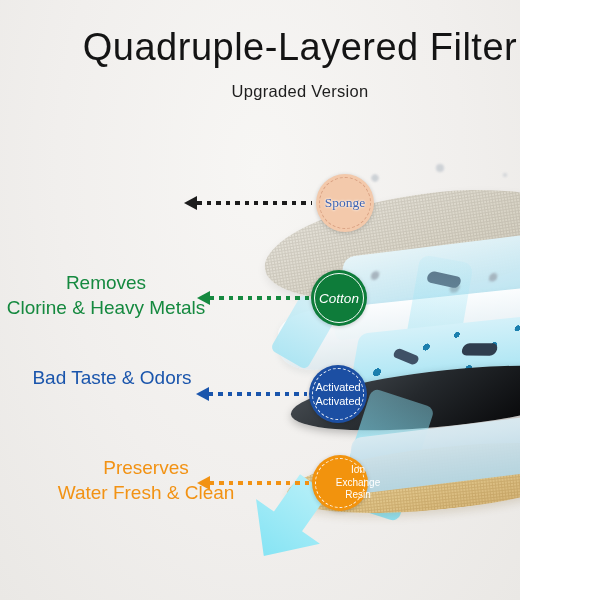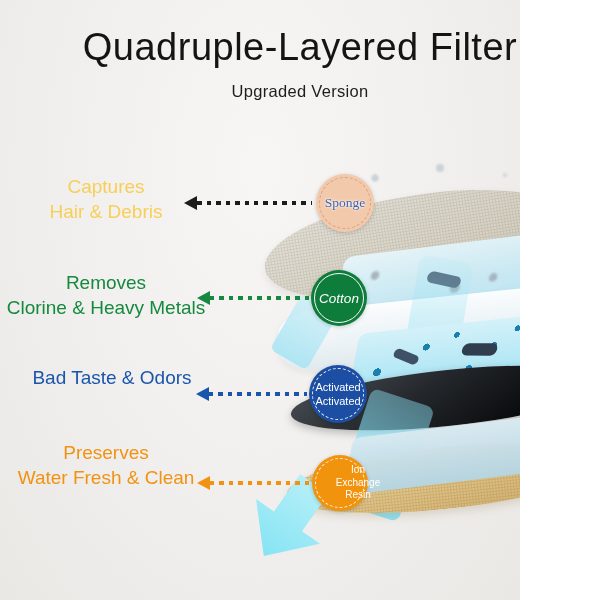--- a/index.html
+++ b/index.html
@@ -11,21 +11,21 @@
   
   .header{position:absolute;top:26px;left:0;width:600px;text-align:center;}
   .title{font-size:38px;font-weight:500;color:#141414;letter-spacing:.5px;margin:0;}
   .subtitle{margin-top:13px;font-size:16.5px;color:#1e1e1e;letter-spacing:.3px;}
 
   
   .label{position:absolute;width:212px;left:0;text-align:center;font-size:19px;line-height:25px;}
   .label.l1{top:174px;color:#F7CF58;}
   .label.l2{top:270px;color:#15893F;}
   .label.l3{top:365px;left:6px;color:#1A55AC;}
-  .label.l4{top:440px;color:#F29213;}
+  .label.l4{top:455px;color:#F29213;padding-left:40px;}
 
   
   .arrow{position:absolute;display:flex;align-items:center;height:14px;}
   .arrow .head{width:0;height:0;border-top:7px solid transparent;border-bottom:7px solid transparent;border-right:13px solid currentColor;}
   .arrow .line{flex:1;height:4.5px;background:repeating-linear-gradient(90deg, currentColor 0 4.5px, transparent 4.5px 9.5px);}
   .arrow.a1{left:184px;top:196px;width:128px;color:#1C1C1C;}
   .arrow.a2{left:197px;top:291px;width:112px;color:#15893F;}
   .arrow.a3{left:196px;top:387px;width:111px;color:#1A55AC;}
   .arrow.a4{left:197px;top:476px;width:114px;color:#F29213;}
 
@@ -145,24 +145,20 @@
     <div class="dots"></div>
     <div class="rod r1"></div>
     <div class="rod r2"></div>
   </div>
   <div class="shape charcoal-disc"></div>
   <div class="shape flow-low"></div>
   <div class="shape resin-disc"></div>
   <div class="shape pale-sheet"></div>
   <div class="shape down-arrow"></div>
 
-  <div class="label l1">
-    <div>Captures</div>
-    <div>Hair &amp; Debris</div>
-  </div>
   <div class="label l2">
     <div>Removes</div>
     <div>Clorine &amp; Heavy Metals</div>
   </div>
   <div class="label l3">
     <div>Bad Taste &amp; Odors</div>
   </div>
   <div class="label l4">
     <div>Preserves</div>
     <div>Water Fresh &amp; Clean</div>

